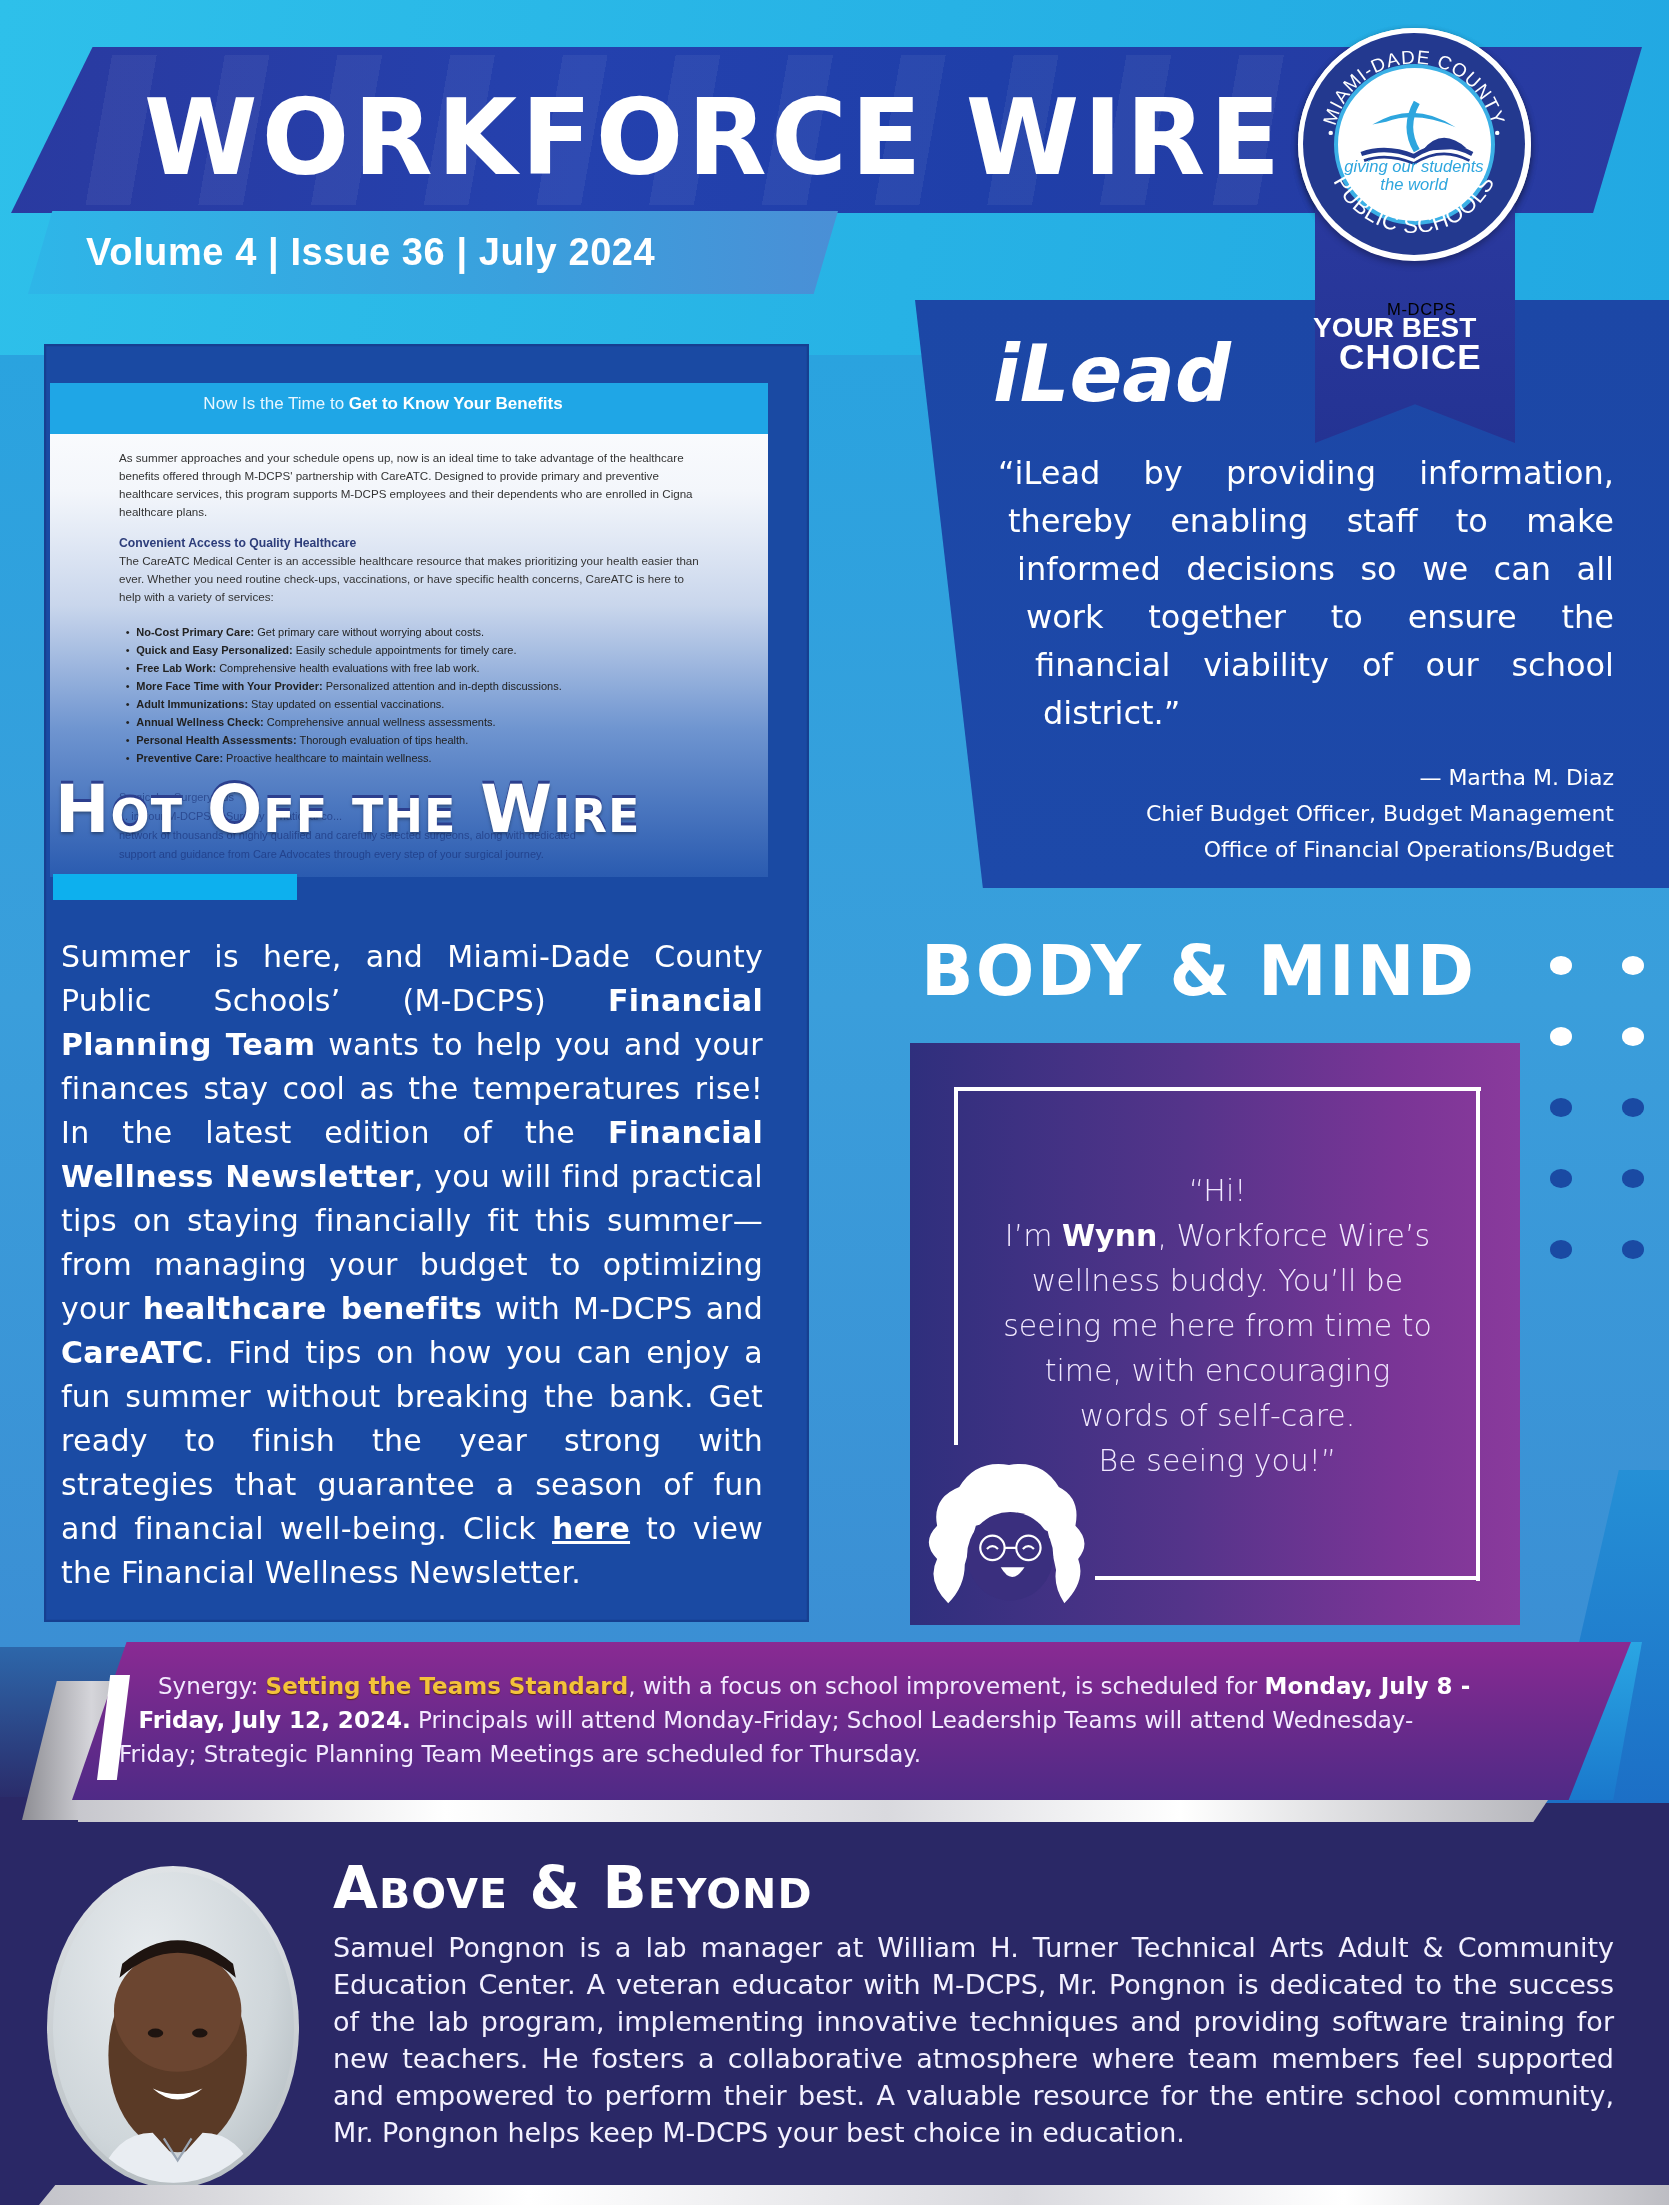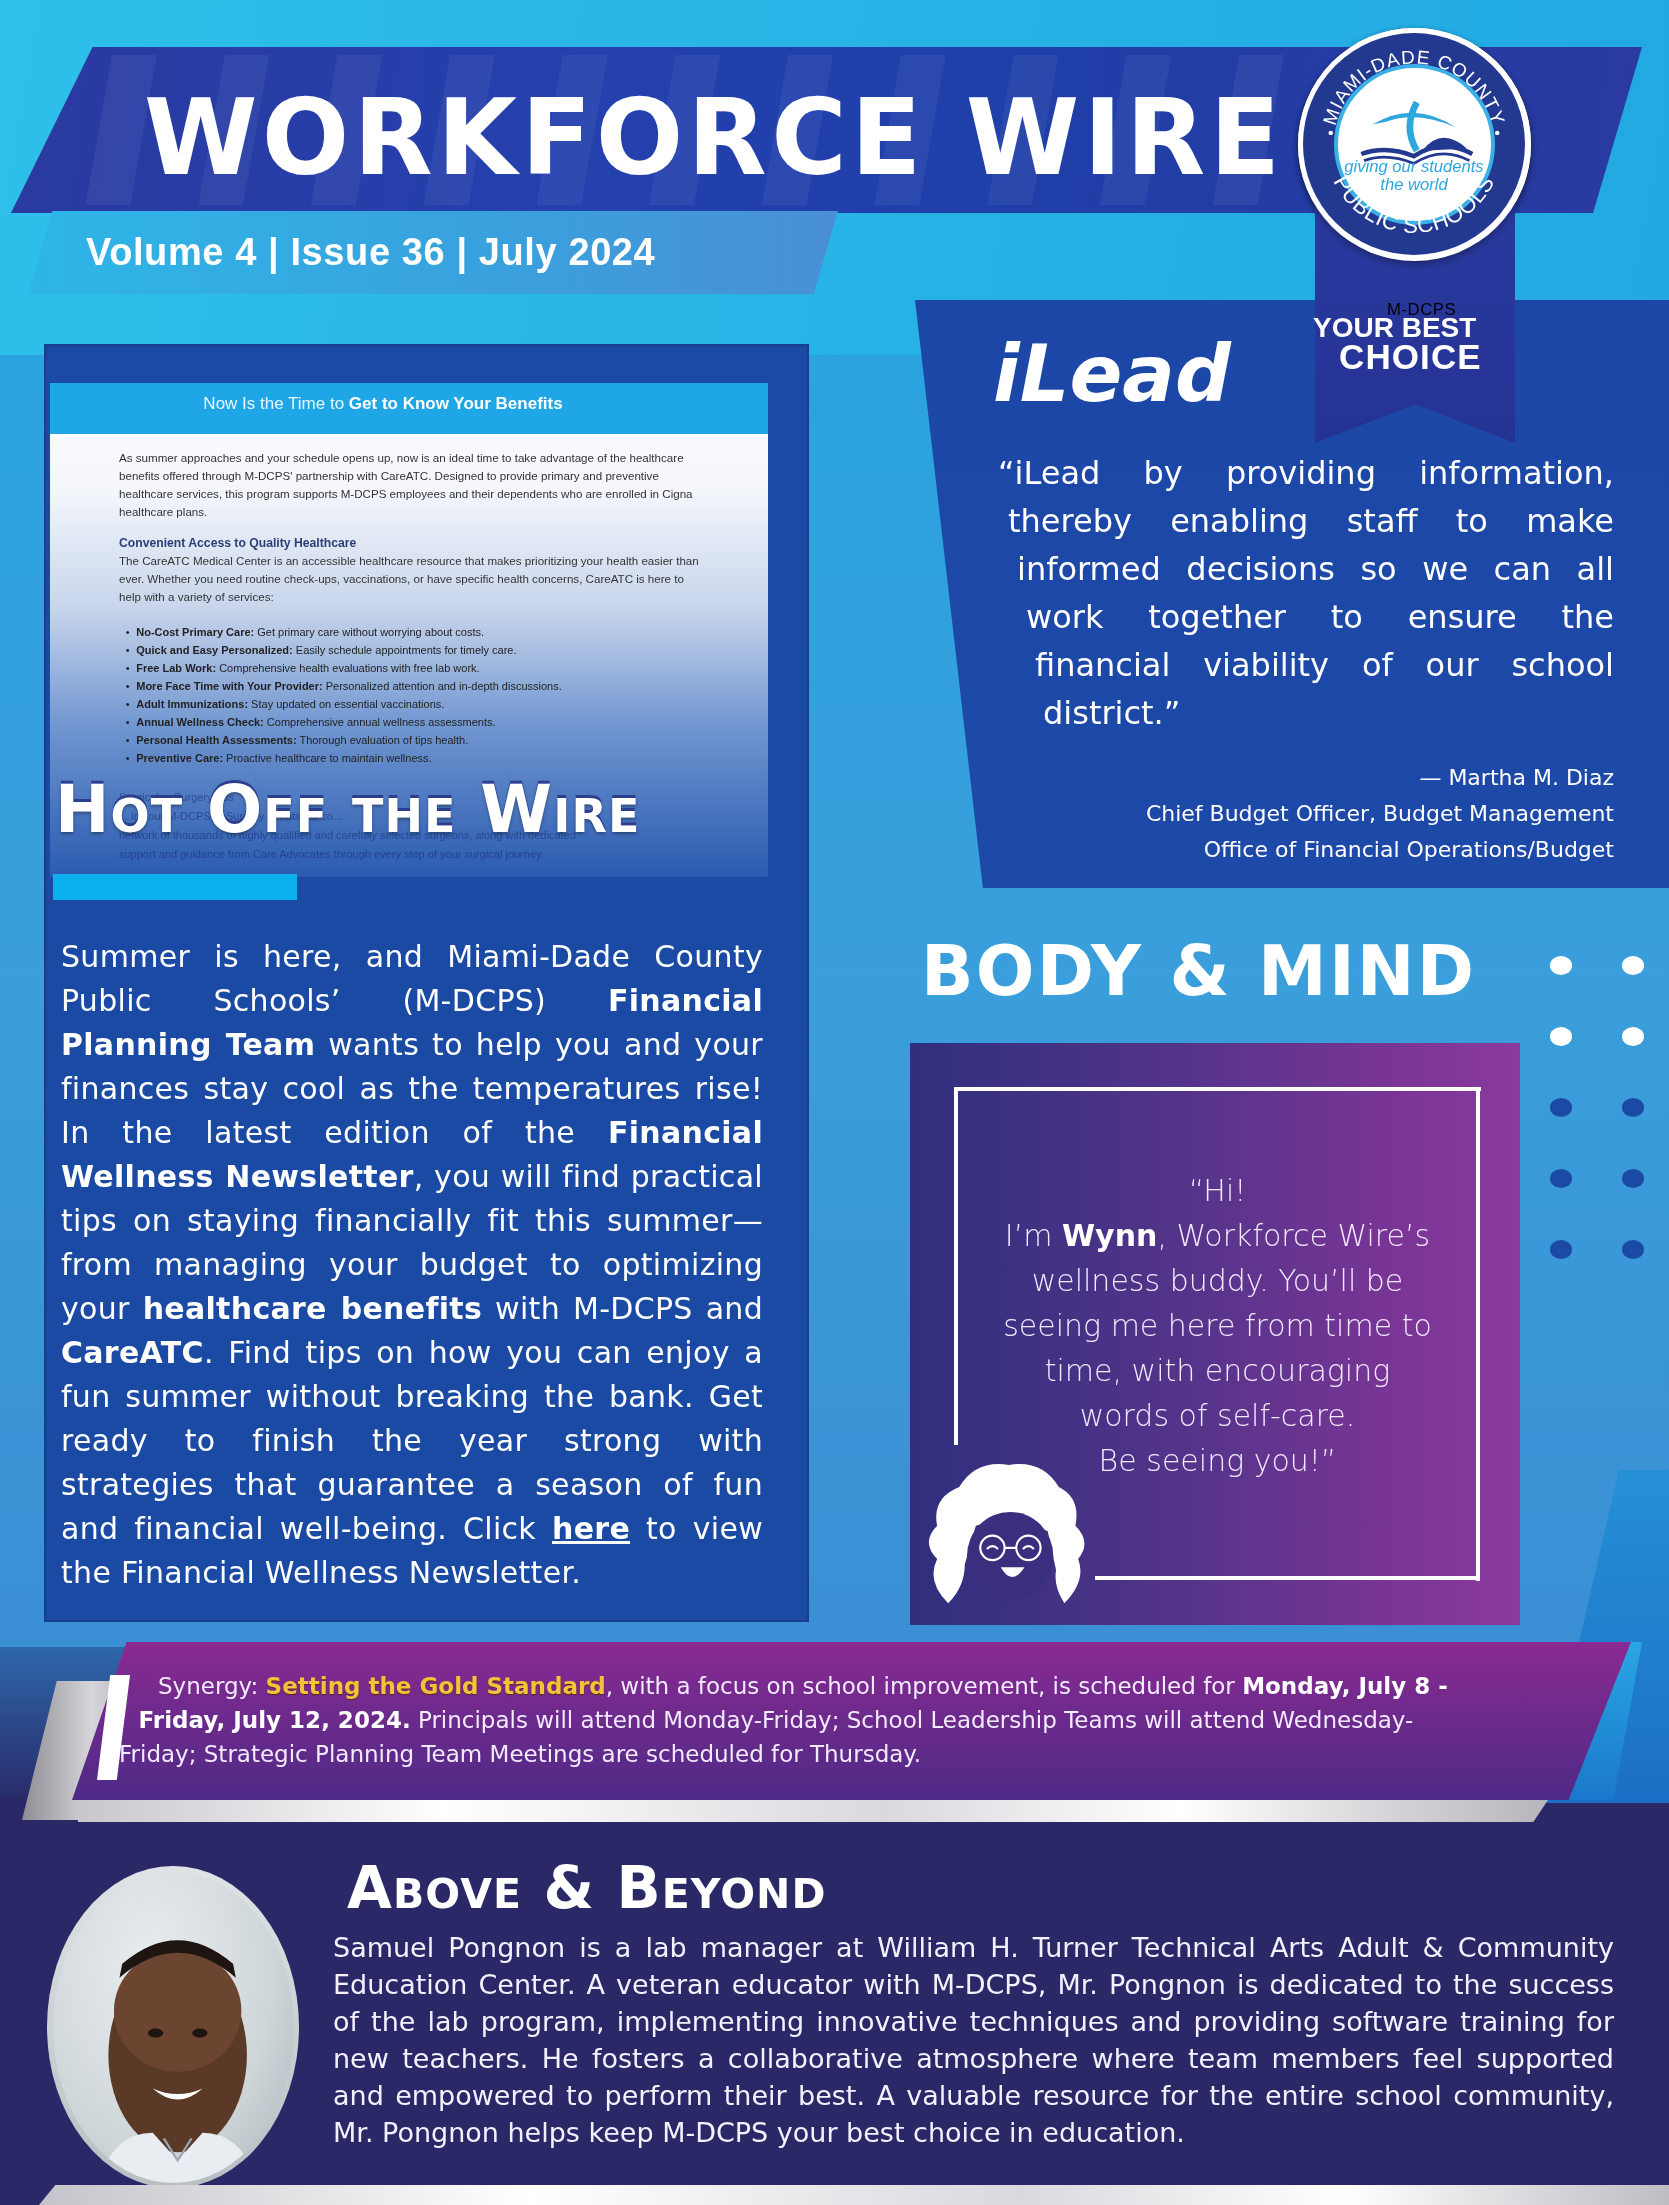--- a/index.html
+++ b/index.html
@@ -125,21 +125,21 @@
   .syn-silver-bar { left:78px; top:1800px; width:1470px; height:22px; background: linear-gradient(90deg,#c7c7cd 0%,#ffffff 25%,#d9d9de 55%,#ffffff 75%,#b5b5bb 100%); clip-path: polygon(0 0,100% 0,99% 100%,0 100%); }
   .syn-text { left:158px; top:1669px; width:1420px; font-family:"DejaVu Sans",sans-serif; font-size:23px; line-height:34px; color:#f3eaff; }
   .syn-text .gold { color:#f3c23b; font-weight: bold; text-shadow: 0 1.1px 1.1px #5a2a10; }
   .syn-text b { color:#fff; font-weight: bold; }
   .syn-l2 { display:block; margin-left:-19.4px; }
   .syn-l3 { display:block; margin-left:-39px; }
 
   
   .photo-ring { left:47px; top:1866px; width:252px; height:322px; border-radius:50%; background: linear-gradient(180deg,#dfe3e6,#b8bfc3); }
   .photo { left:53px; top:1872px; width:241px; height:311px; border-radius:50%; background: radial-gradient(ellipse at 40% 30%,#e8ecef 0%,#cfd6da 60%,#aab3b8 100%); overflow:hidden; }
-  .ab-title { left:347px; top:1855px; font-family:"DejaVu Sans",sans-serif; font-weight:bold; font-size:58px; line-height:67px; color:#fff; font-variant: small-caps; letter-spacing: 1.1px; }
+  .ab-title { left:333px; top:1855px; font-family:"DejaVu Sans",sans-serif; font-weight:bold; font-size:58px; line-height:67px; color:#fff; font-variant: small-caps; letter-spacing: 1.1px; }
   .ab-text { left:333px; top:1929px; width:1281px; font-family:"DejaVu Sans",sans-serif; font-size:27px; line-height:37px; color:#f3f1ff; text-align: justify; }
   .ab-text .al { display:block; text-align: justify; text-align-last: justify; }
   .ab-text .al.last { text-align-last: left; }
   .bottom-silver { left:39px; top:2185px; width:1631px; height:20px; background: linear-gradient(90deg,#c4c4ca 0%,#ffffff 30%,#d9d9de 60%,#ffffff 80%,#bdbdc3 100%); clip-path: polygon(1% 0,100% 0,100% 100%,0 100%); }
 </style>
 </head>
 <body>
 
 <div class="abs bg-light-top"></div>
 <div class="abs bg-mid"></div>
@@ -302,21 +302,21 @@
 
   <path d="M 155 215 Q 175 250 198 215 Z" fill="#fff"></path>
 </svg>
 
 <div class="abs syn-blue-edge"></div>
 <div class="abs syn-silver-left"></div>
 <div class="abs syn-band"></div>
 <div class="abs syn-slash"></div>
 <div class="abs syn-silver-bar"></div>
 <div class="abs syn-text">
-  <span style="display:block;"><span>Synergy: </span><span class="gold">Setting the Gold Standard</span><span>, with a focus on school improvement, is scheduled for </span><b>Monday, July 8 -</b></span>
+  <span style="display:block;"><span>Synergy: </span><span class="gold">Setting the Teams Standard</span><span>, with a focus on school improvement, is scheduled for </span><b>Monday, July 8 -</b></span>
   <span class="syn-l2"><b>Friday, July 12, 2024.</b><span> Principals will attend Monday-Friday; School Leadership Teams will attend Wednesday-</span></span>
   <span class="syn-l3">Friday; Strategic Planning Team Meetings are scheduled for Thursday.</span>
 </div>
 
 <div class="abs photo-ring"></div>
 <div class="abs photo">
   <svg width="241" height="311" viewBox="0 0 435 560">
     <ellipse cx="225" cy="330" rx="125" ry="175" fill="#5a3a26"></ellipse>
     <ellipse cx="225" cy="250" rx="115" ry="110" fill="#6b4530"></ellipse>
     <path d="M 120 190 Q 225 100 330 190 L 325 165 Q 225 80 125 165 Z" fill="#1e1410"></path>

